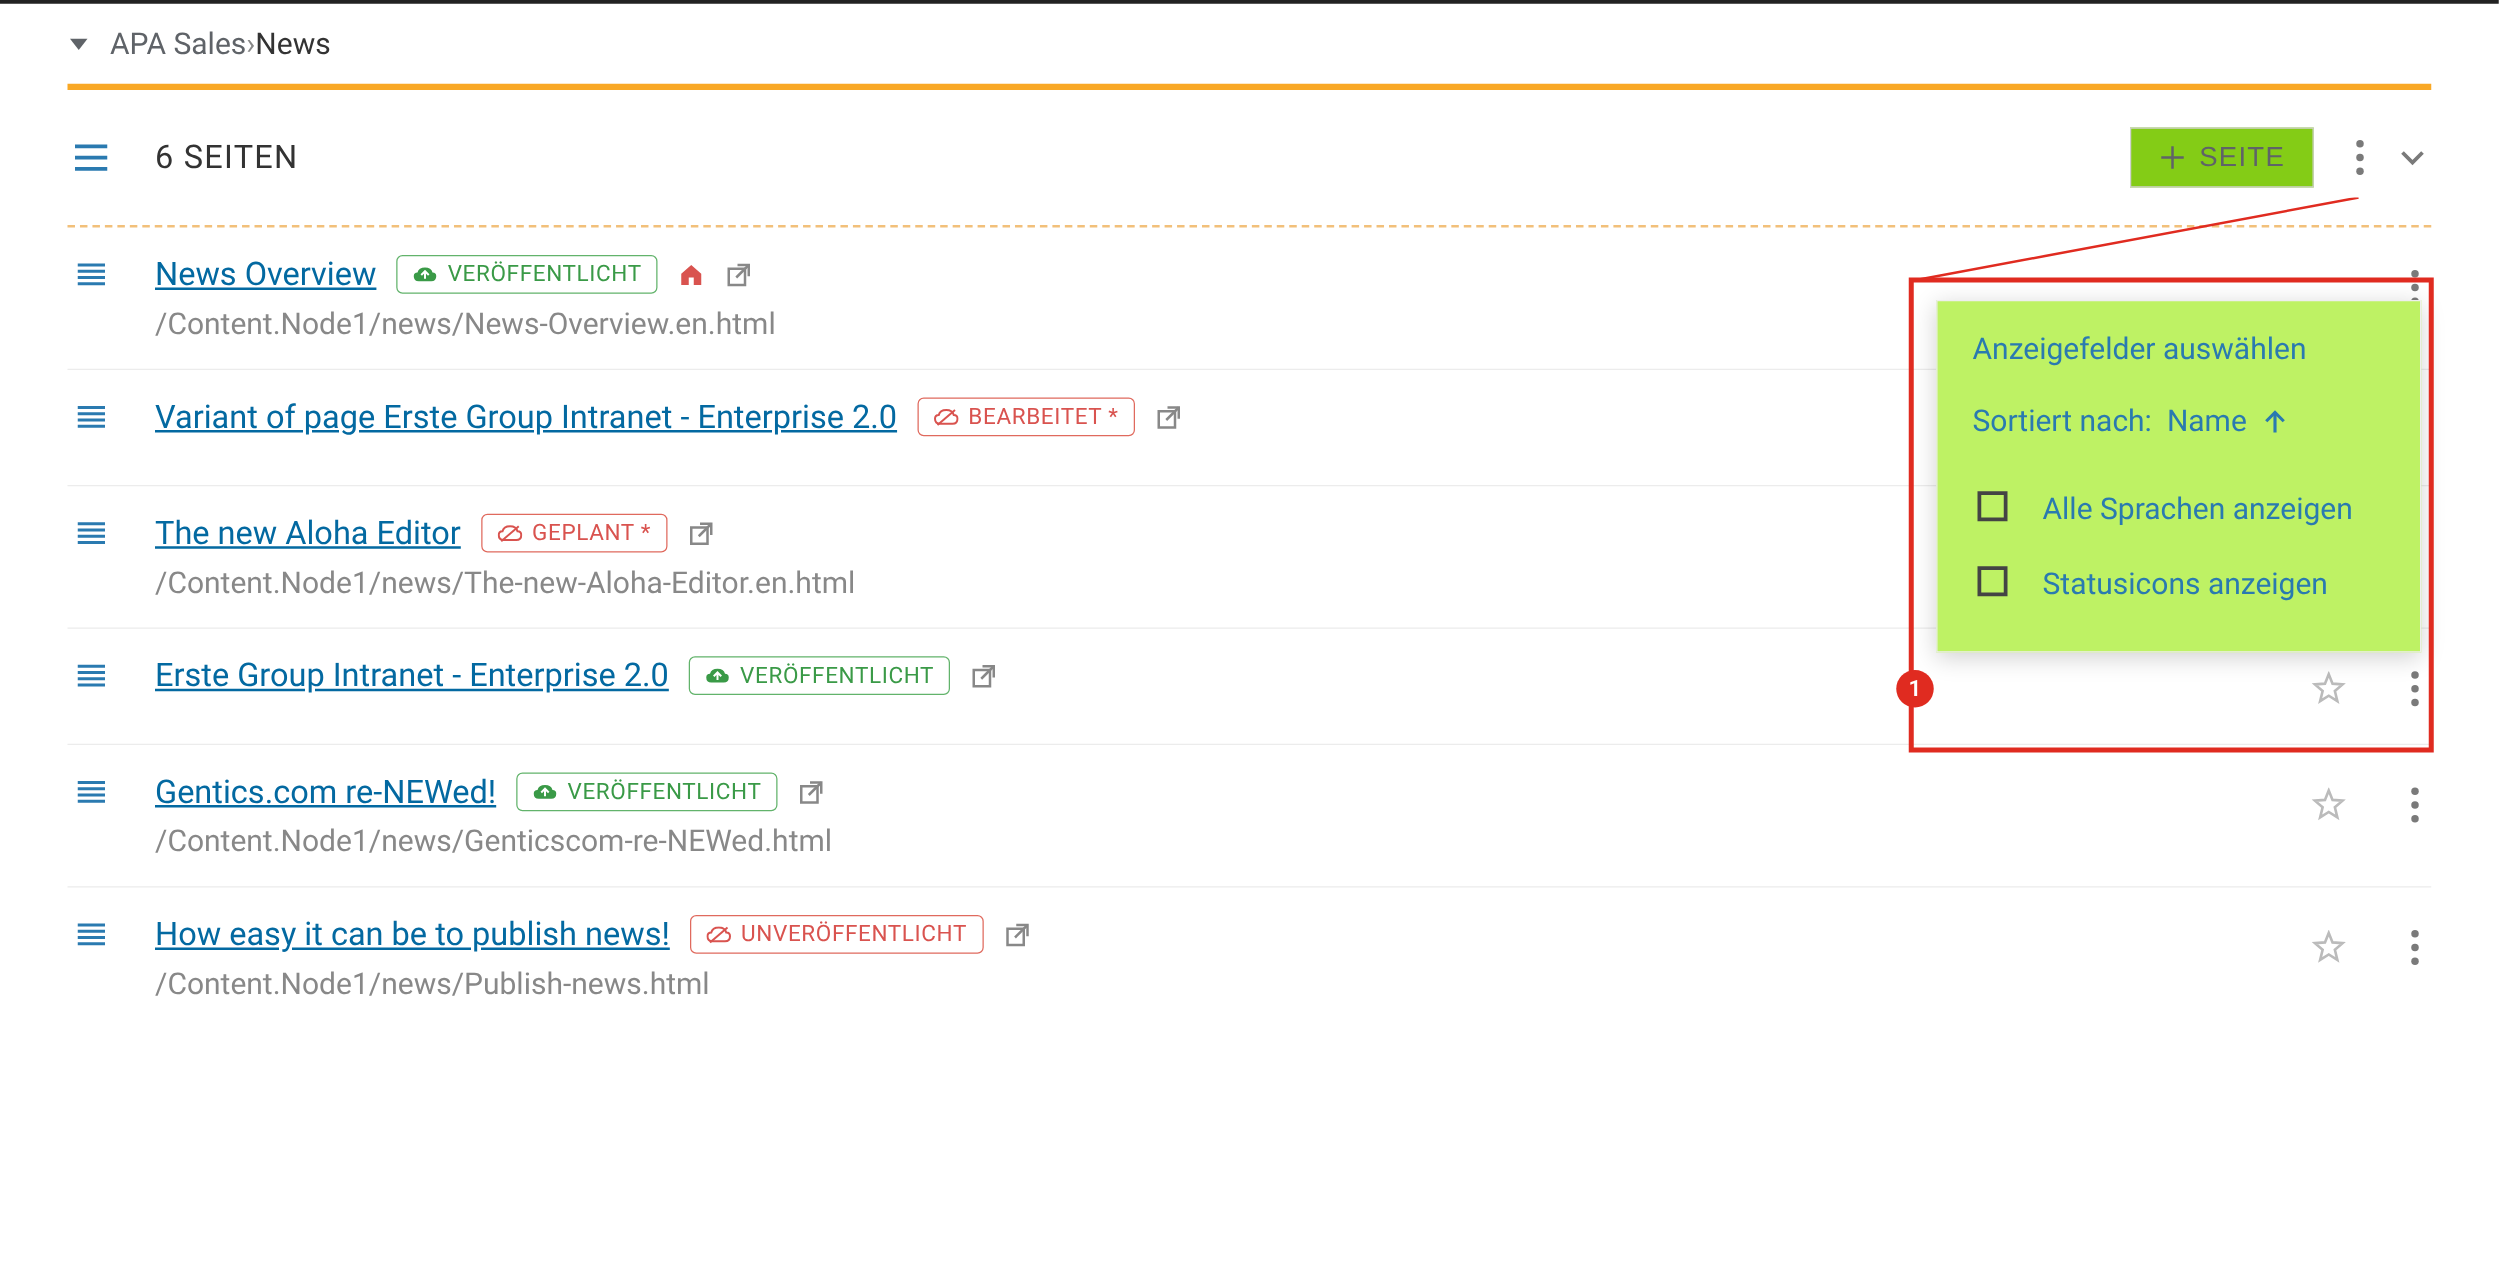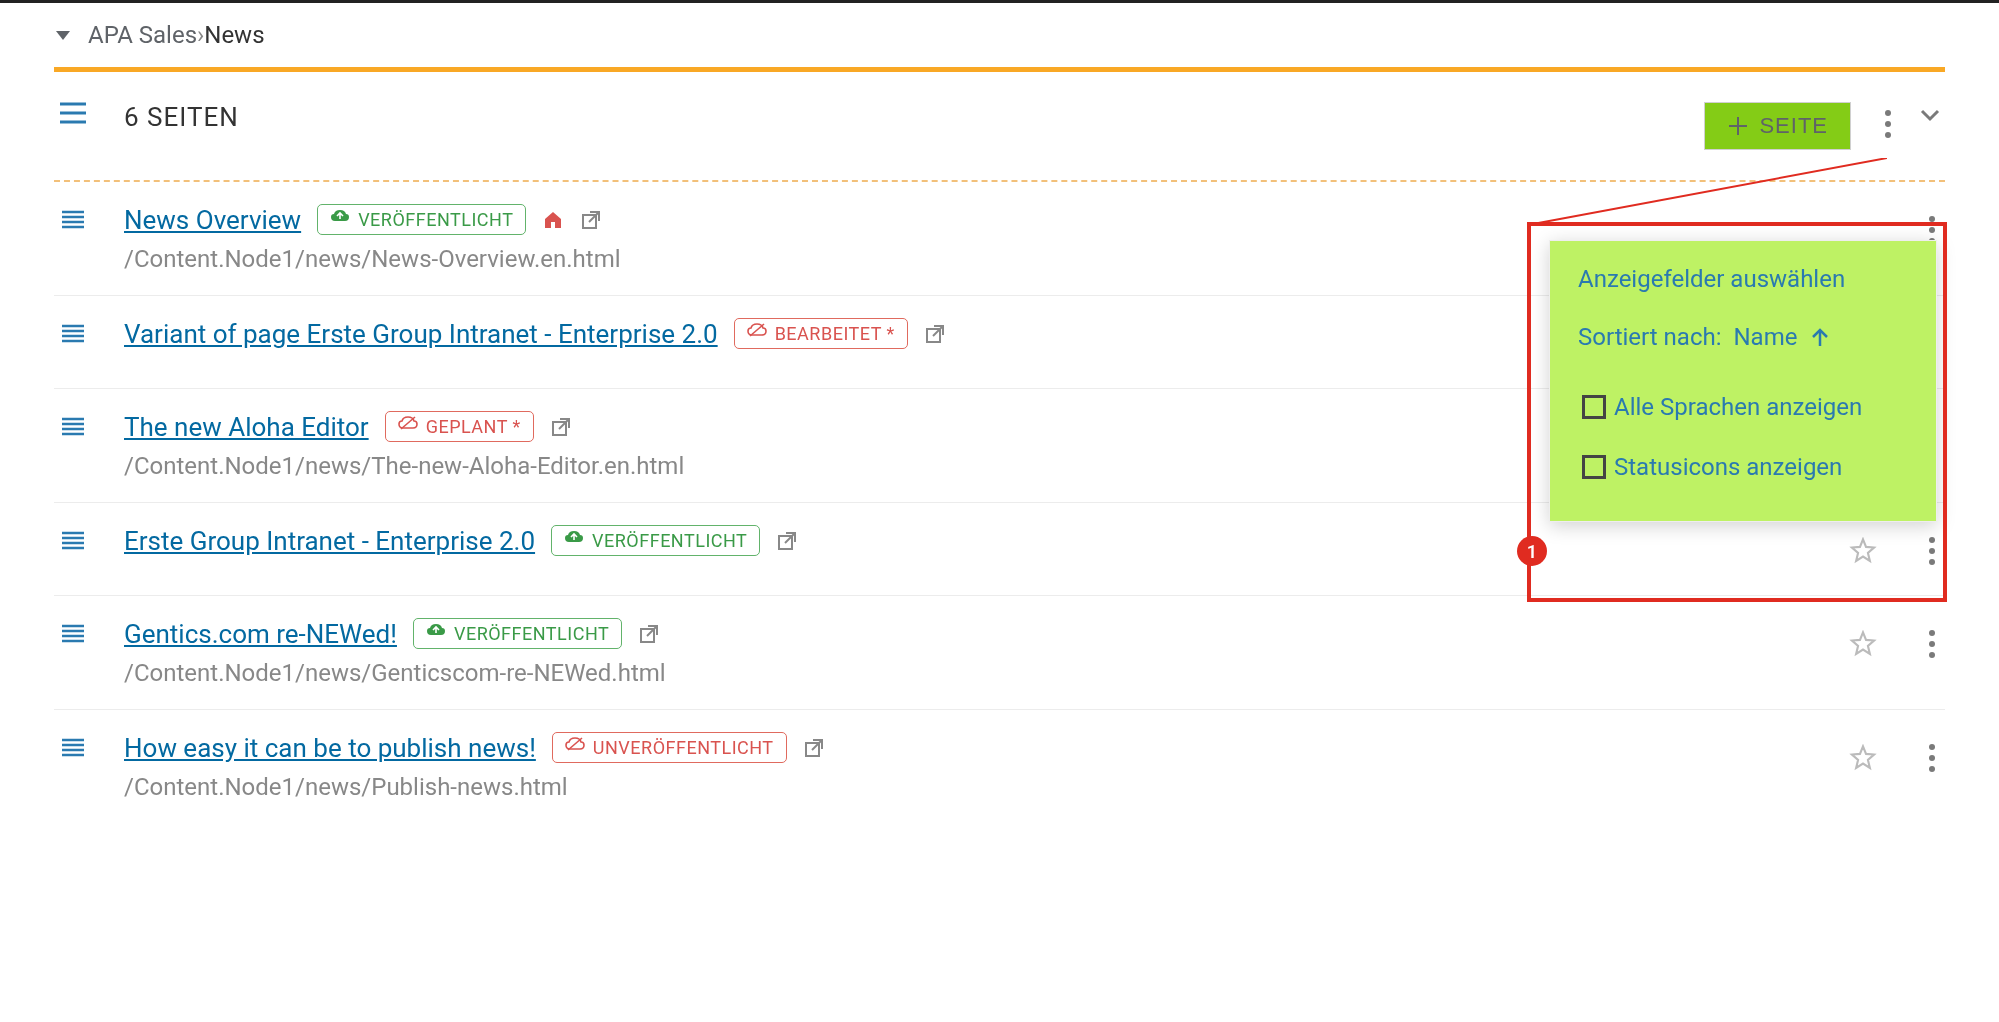--- a/index.html
+++ b/index.html
@@ -39,21 +39,21 @@
 
   .orange-bar {
     height:5px;
     background:#f9a825;
     margin: 0 54px;
   }
 
   
   .section-header {
     display:flex;
-    align-items:flex-start;
+    align-items:center;
     padding: 30px 56px 30px 56px;
   }
   .section-header .hicon { width:34px; display:flex; justify-content:center; }
   .section-header .title {
     font-size:26px;
     color:#333;
     margin-left:34px;
     letter-spacing:1px;
   }
   .section-header .spacer { flex:1; }
@@ -117,20 +117,21 @@
   .item .trailing {
     display:flex;
     align-items:center;
     gap:18px;
     padding-top:4px;
   }
   .star { color:#bbb; font-size:30px; cursor:pointer; }
 
   .badge {
     display:inline-flex;
+    align-items:center;
     gap:8px;
     border-radius:5px;
     padding:4px 12px;
     font-size:18px;
     letter-spacing:0.5px;
   }
   .badge.green {
     border:1.5px solid #62b36b;
     color:#3a9a47;
   }
@@ -163,22 +164,22 @@
   .dropdown .sort {
     color:#2a7ab0;
     font-size:24px;
     display:flex;
     align-items:center;
     gap:12px;
     margin-bottom:26px;
   }
   .dropdown .opt {
     display:flex;
-    align-items:center;
-    gap:8px;
+    align-items:flex-start;
+    gap:28px;
     color:#2a7ab0;
     font-size:24px;
     padding:16px 4px;
   }
   .dropdown .cbox {
     width:24px;height:24px;border:3px solid #444;
     display:inline-block;
   }
 
   

